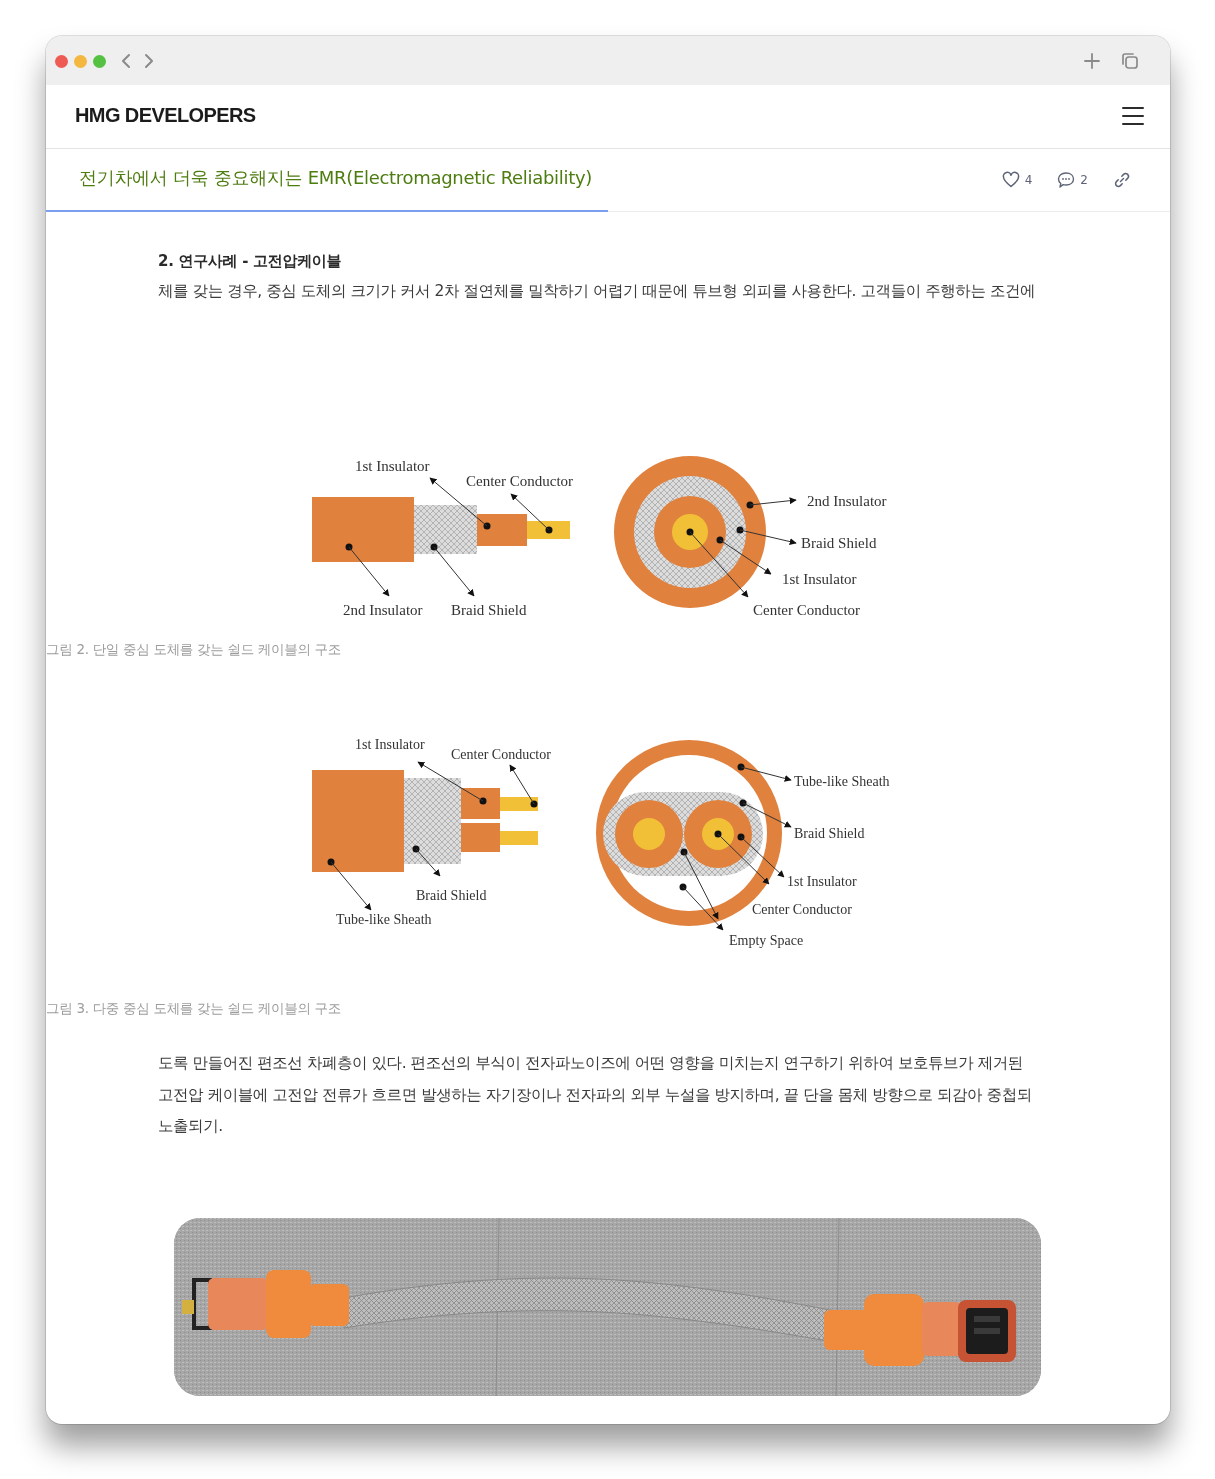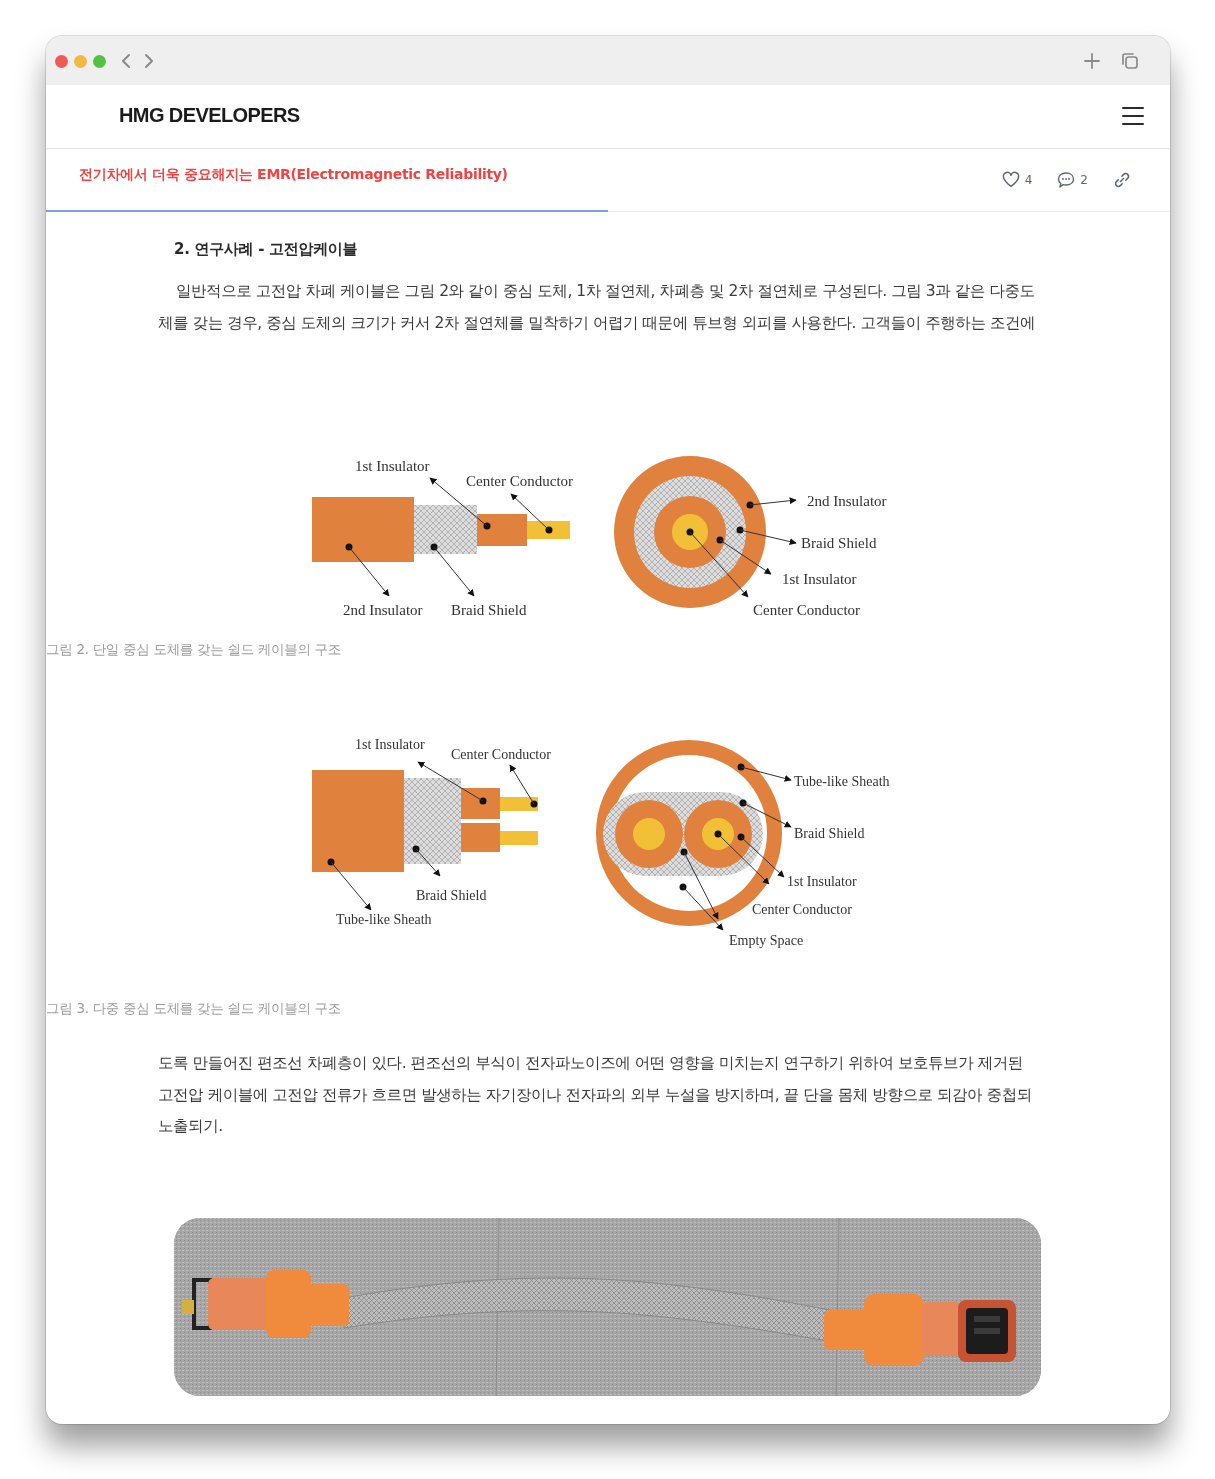--- a/index.html
+++ b/index.html
@@ -37,48 +37,47 @@
     .site-header {
       position: absolute; left: 0; right: 0; top: 49px; height: 63px;
       background: #fff;
       border-bottom: 1px solid #e4e4e4;
     }
     .logo {
       position: absolute; left: 29px; top: 19px;
       font-family: "Liberation Sans", sans-serif;
       font-weight: 700; font-size: 20px; letter-spacing: -0.6px;
       color: #1b1b1b;
-      margin-left: 44px;
     }
     .menu-btn { position: absolute; right: 26px; top: 22px; width: 22px; height: 20px; }
     .menu-btn span { display: block; height: 2px; background: #2c2c2c; margin-bottom: 6px; border-radius: 1px; }
     
     .article-header {
       position: absolute; left: 0; right: 0; top: 113px; height: 62px;
       background: #fff;
       border-bottom: 1px solid #ececec;
     }
     .article-title {
       position: absolute; left: 33px; top: 17px;
-      font-size: 14px; font-weight: 700; color: #ef4444;
+      font-size: 18px; font-weight: 400; color: #4d7c0f;
       letter-spacing: -0.3px;
     }
     .progress {
       position: absolute; left: 0; bottom: -1px; height: 2px; width: 562px;
       background: #7b9ef0;
     }
     .actions { position: absolute; right: 38px; top: 21px; display: flex; align-items: center; }
     .action { display: flex; align-items: center; color: #5d6478; font-size: 12px; margin-left: 24px; }
     .action svg { width: 20px; height: 20px; margin-right: 4px; }
     .action.link svg { margin-right: 0; }
     
     .content { position: absolute; left: 0; right: 0; top: 176px; bottom: 0; }
     .section-heading {
-      position: absolute; left: 112px; top: 28px;
-      font-size: 15px; font-weight: 700; color: #2a2a2a; letter-spacing: -0.3px; margin-left: 16px;
+      position: absolute; left: 112px; top: 40px;
+      font-size: 15px; font-weight: 700; color: #2a2a2a; letter-spacing: -0.3px;
     }
     .para {
       position: absolute; left: 112px; width: 900px;
       font-size: 15.5px; line-height: 31.5px; color: #3b3b3b;
       letter-spacing: -0.45px;
       margin: 0;
     }
     .para-1 { top: 64px; }
     .para-2 { top: 836px; }
     .para .line { display: block; white-space: nowrap; }
@@ -166,21 +165,20 @@
         </svg>
       </div>
     </div>
     <div class="progress"></div>
   </div>
 
   <div class="content">
     <div class="section-heading">2. 연구사례 - 고전압케이블</div>
 
     <p class="para para-1">
-      <span class="line indent">일반적으로 고전압 차폐 케이블은 그림 2와 같이 중심 도체, 1차 절연체, 차폐층 및 2차 절연체로 구성된다. 그림 3과 같은 다중도</span>
       <span class="line">체를 갖는 경우, 중심 도체의 크기가 커서 2차 절연체를 밀착하기 어렵기 때문에 튜브형 외피를 사용한다. 고객들이 주행하는 조건에</span>
     </p>
 
     <div class="figure fig-2">
       <svg width="1124" height="190" viewBox="0 0 1124 190" style="position:absolute;left:0;top:0;">
         <defs>
           <pattern id="braid" width="6" height="6" patternUnits="userSpaceOnUse">
             <rect width="6" height="6" fill="#dcdcdc"></rect>
             <path d="M0 0 L6 6 M6 0 L0 6" stroke="#a8a8a8" stroke-width="0.8"></path>
           </pattern>

